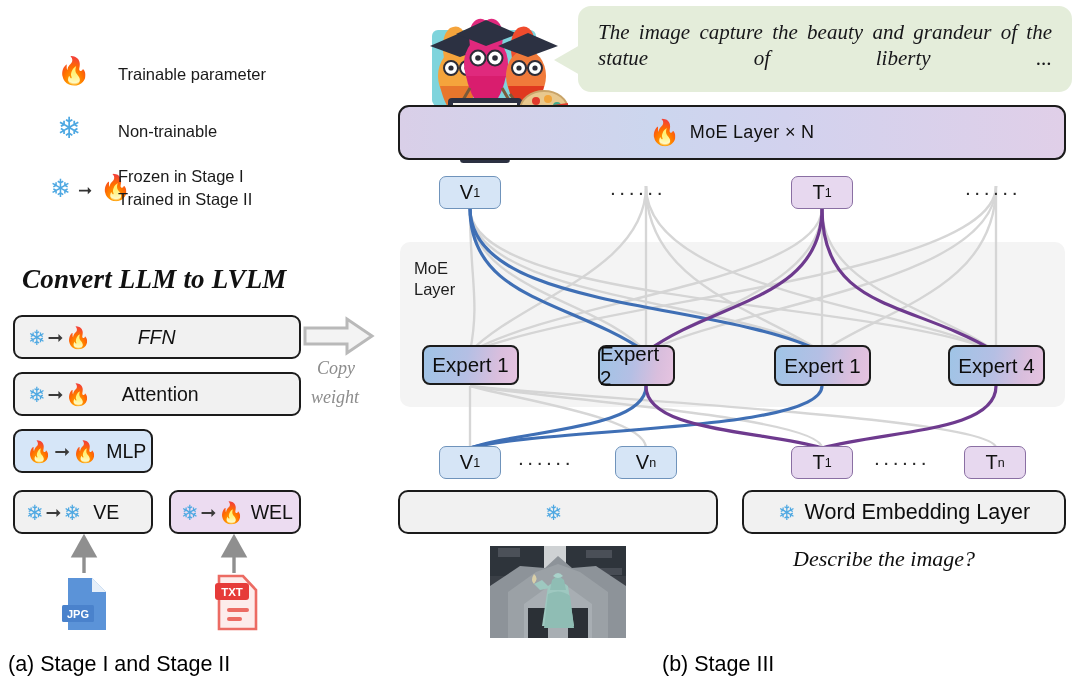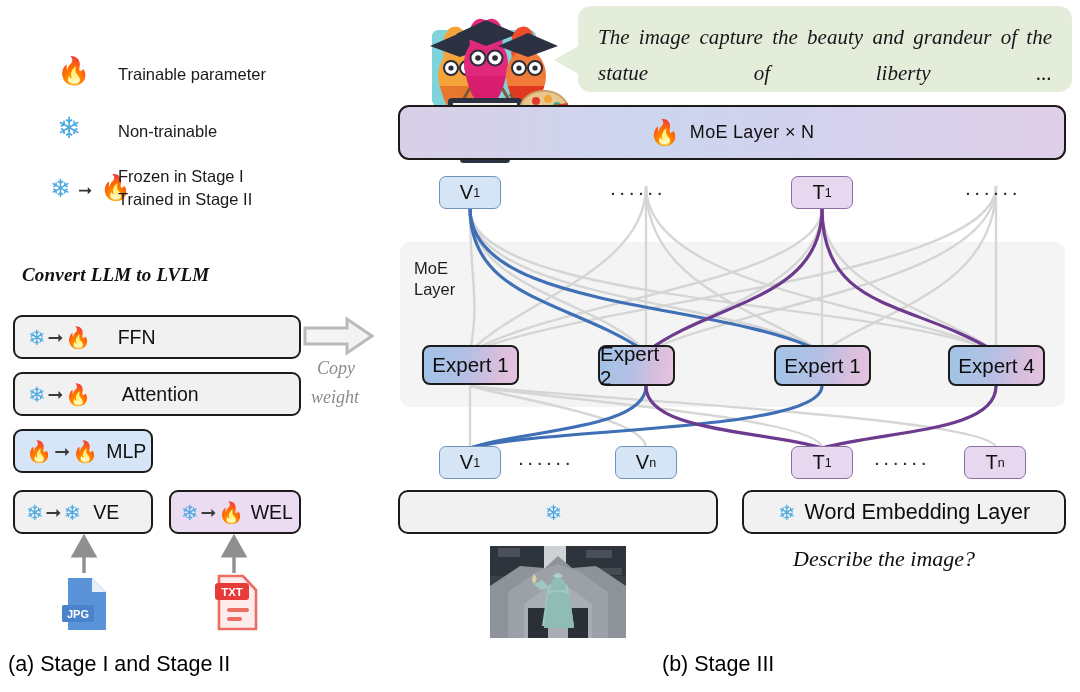--- a/index.html
+++ b/index.html
@@ -10,21 +10,21 @@
   
   .rbox{position:absolute;box-sizing:border-box;border:2px solid #1b1b1b;
         border-radius:9px;display:flex;align-items:center;}
 
   
   .legend-icon{position:absolute;font-size:27px;line-height:1;}
   .legend-txt{position:absolute;font-size:16.5px;color:#1a1a1a;line-height:20px;}
 
   
   .sec-title{position:absolute;font-family:"Liberation Serif",serif;
-             font-weight:bold;font-style:italic;font-size:19px;color:#111;letter-spacing:.2px;}
+             font-weight:bold;font-style:italic;font-size:27px;color:#111;letter-spacing:.2px;}
 
   
   .stackrow{height:44px;}
   .stackrow .ic{font-size:21px;line-height:1;}
   .stackrow .arw{font-size:19px;margin:0 2px;color:#3b3b3b;}
   .stackrow .nm{font-size:19.5px;color:#111;}
 
   
   .copy-lbl{position:absolute;font-family:"Liberation Serif",serif;font-style:italic;
             font-size:18px;color:#8c8c8c;}
@@ -37,21 +37,21 @@
   .moe-region-lbl{position:absolute;font-size:16.5px;color:#1d1d1d;line-height:20px;}
 
   .moebar{position:absolute;box-sizing:border-box;border:2px solid #1b1b1b;border-radius:11px;
           background:linear-gradient(90deg,#d9cfe8 0%,#ccd6ee 38%,#d2d2ee 58%,#e0cfe8 100%);
           display:flex;align-items:center;justify-content:center;}
   .moebar .fl{font-size:25px;margin-right:9px;line-height:1;}
   .moebar .tx{font-size:18px;color:#101010;letter-spacing:.3px;}
 
   .bubble{position:absolute;background:#e4edda;border-radius:13px;box-sizing:border-box;}
   .bubble .btxt{font-family:"Liberation Serif",serif;font-style:italic;font-size:21px;
-                color:#17171a;line-height:36px;text-align:justify;text-align-last:justify;}
+                color:#17171a;line-height:26px;text-align:justify;text-align-last:justify;}
   .bubble .tail{position:absolute;left:-24px;bottom:17px;width:0;height:0;
                 border-top:15px solid transparent;border-bottom:15px solid transparent;
                 border-right:26px solid #e4edda;}
 
   .tok{position:absolute;box-sizing:border-box;border-radius:7px;display:flex;
        align-items:center;justify-content:center;font-size:20px;}
   .tok sub{font-size:12.5px;}
   .tok.v{background:#d6e5f6;border:1.6px solid #6f93bb;}
   .tok.t{background:#e7d8ef;border:1.6px solid #8a6fa3;}
 
@@ -87,21 +87,21 @@
 <div class="legend-icon" style="left:100px;top:175px;font-size:25px;">🔥</div>
 <div class="legend-txt" style="left:118px;top:166px;">Frozen in Stage I</div>
 <div class="legend-txt" style="left:118px;top:189px;">Trained in Stage II</div>
 
 <div class="sec-title" style="left:22px;top:264px;">Convert LLM to LVLM</div>
 
 <div class="rbox stackrow" style="left:13px;top:315px;width:288px;background:#f1f1f1;">
   <span class="ic" style="margin-left:13px;color:#4ea8e2;">❄</span>
   <span class="arw">➞</span>
   <span class="ic">🔥</span>
-  <span class="nm" style="margin-left:26px;">FFN</span>
+  <span class="nm" style="margin-left:46px;font-style:italic;">FFN</span>
 </div>
 
 <div class="rbox stackrow" style="left:13px;top:372px;width:288px;background:#f1f1f1;">
   <span class="ic" style="margin-left:13px;color:#4ea8e2;">❄</span>
   <span class="arw">➞</span>
   <span class="ic">🔥</span>
   <span class="nm" style="margin-left:30px;">Attention</span>
 </div>
 
 <div class="rbox stackrow" style="left:13px;top:429px;width:140px;background:#d6e6f8;">

